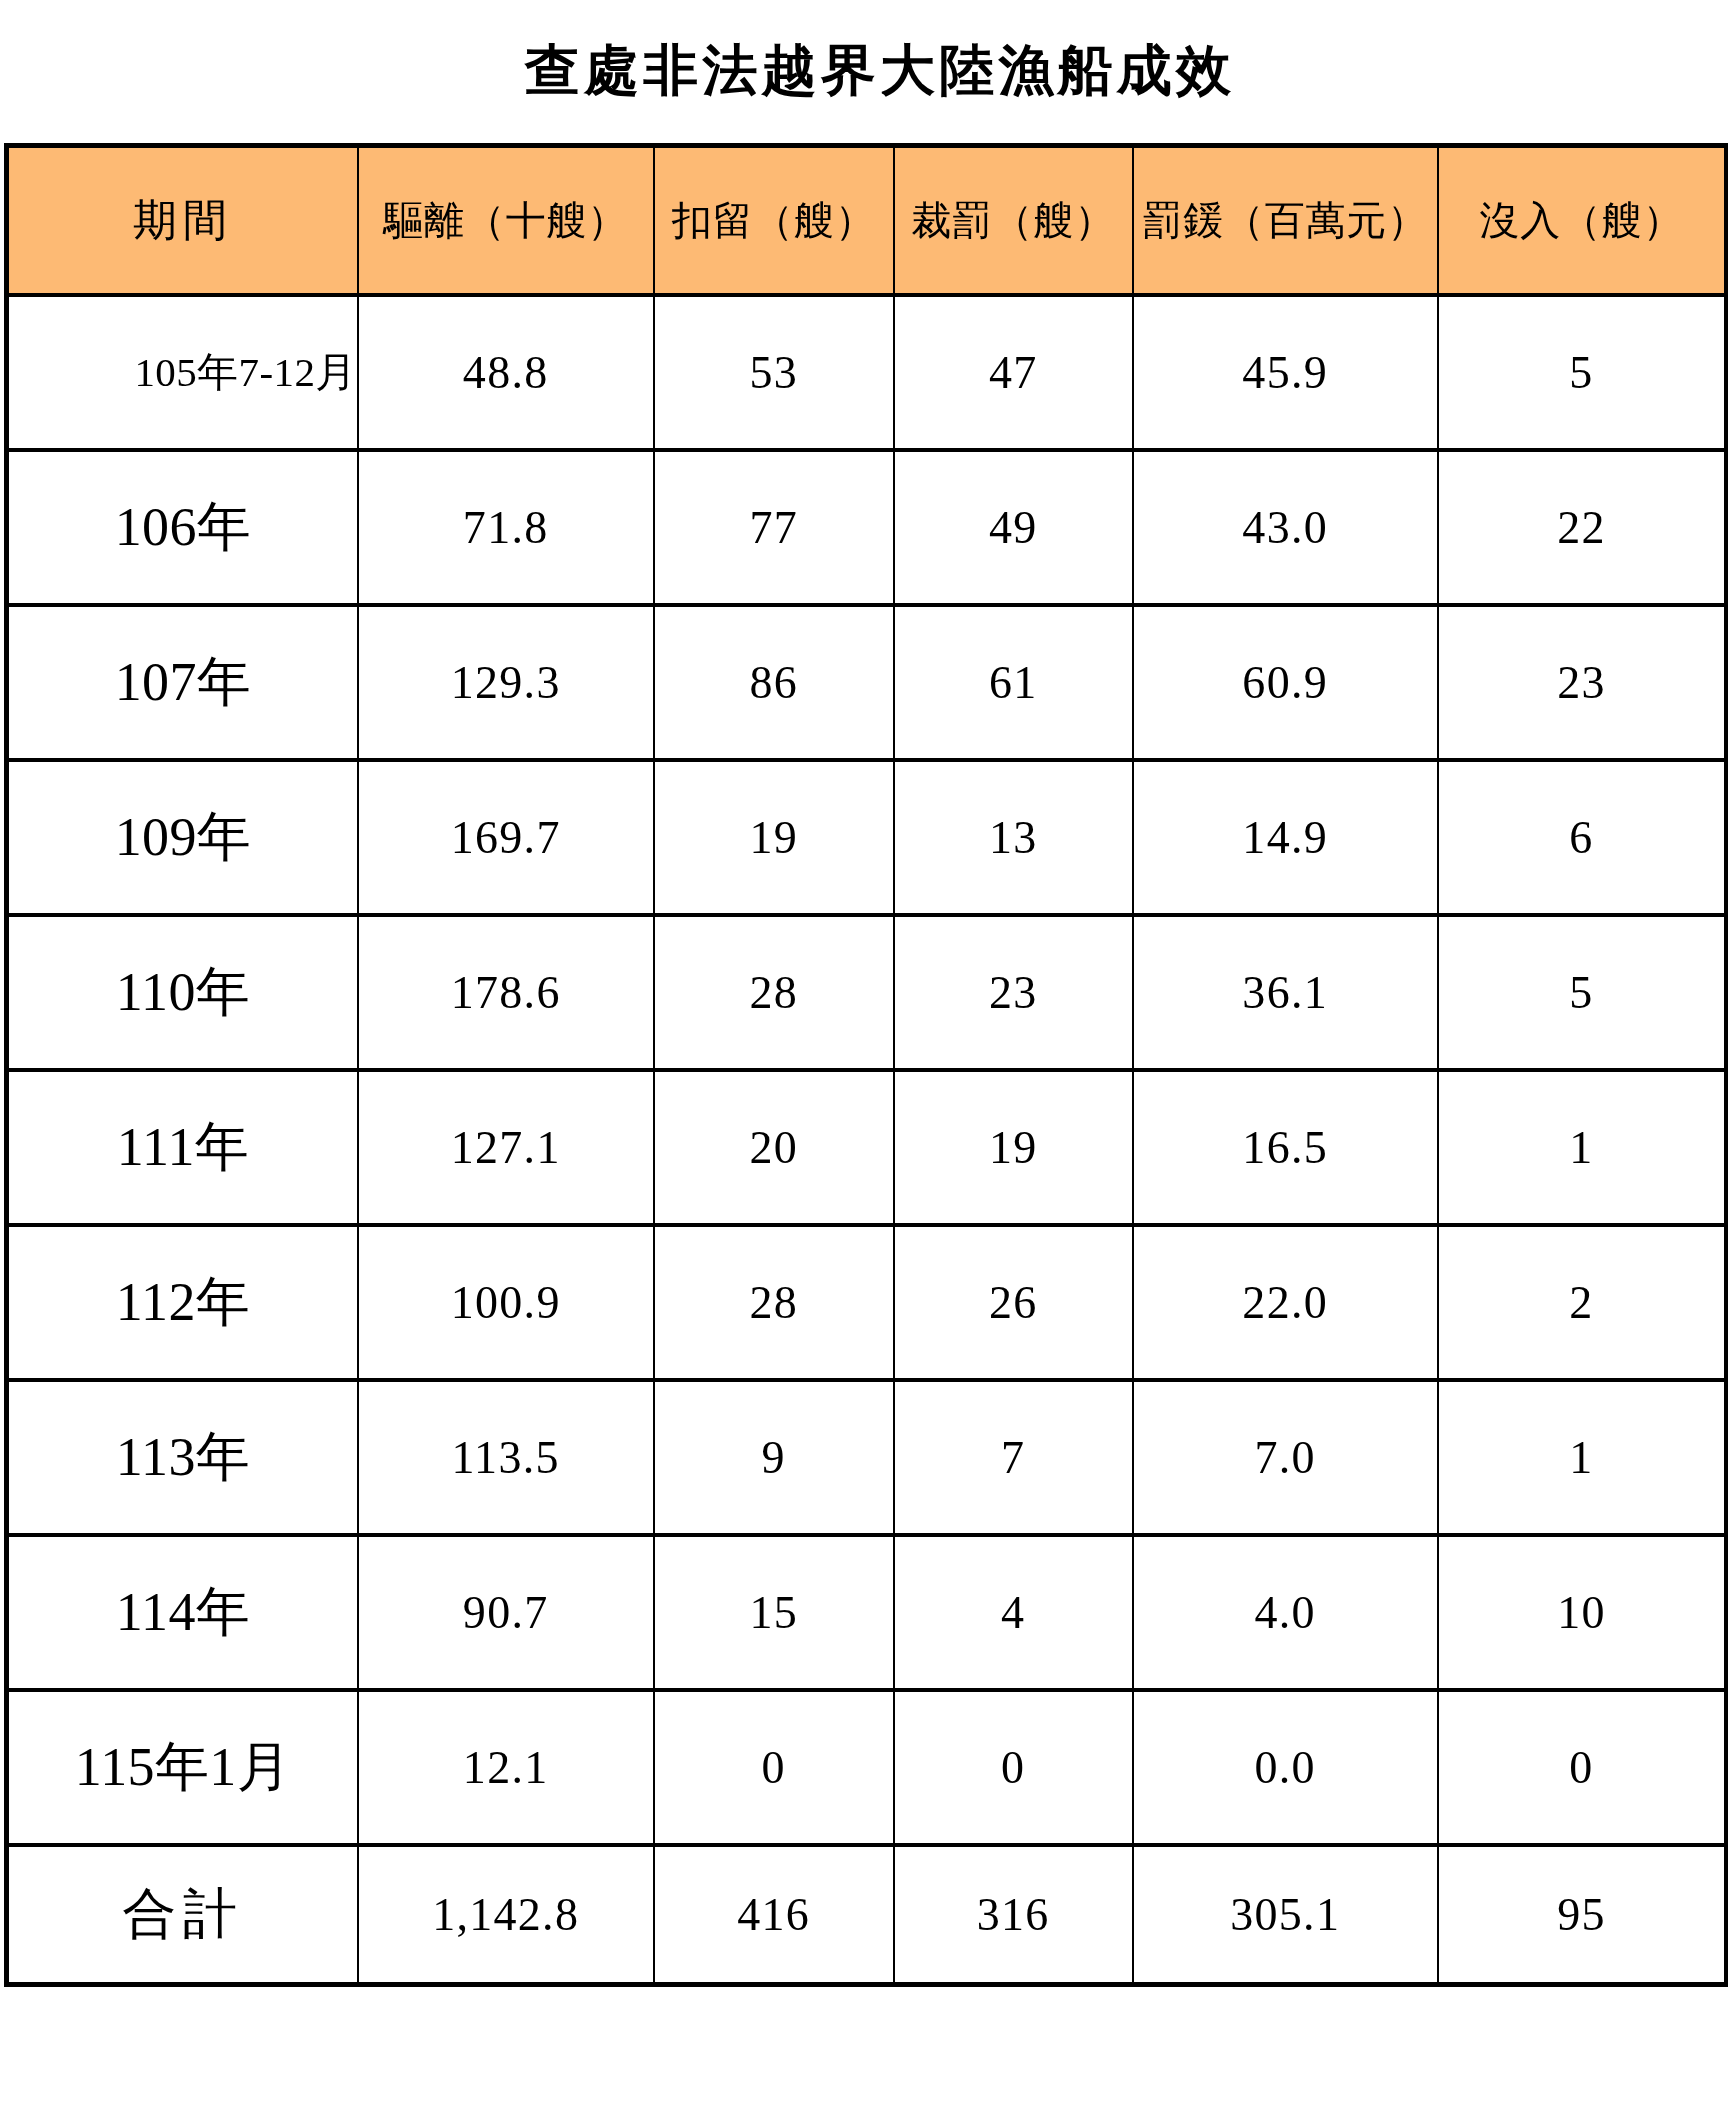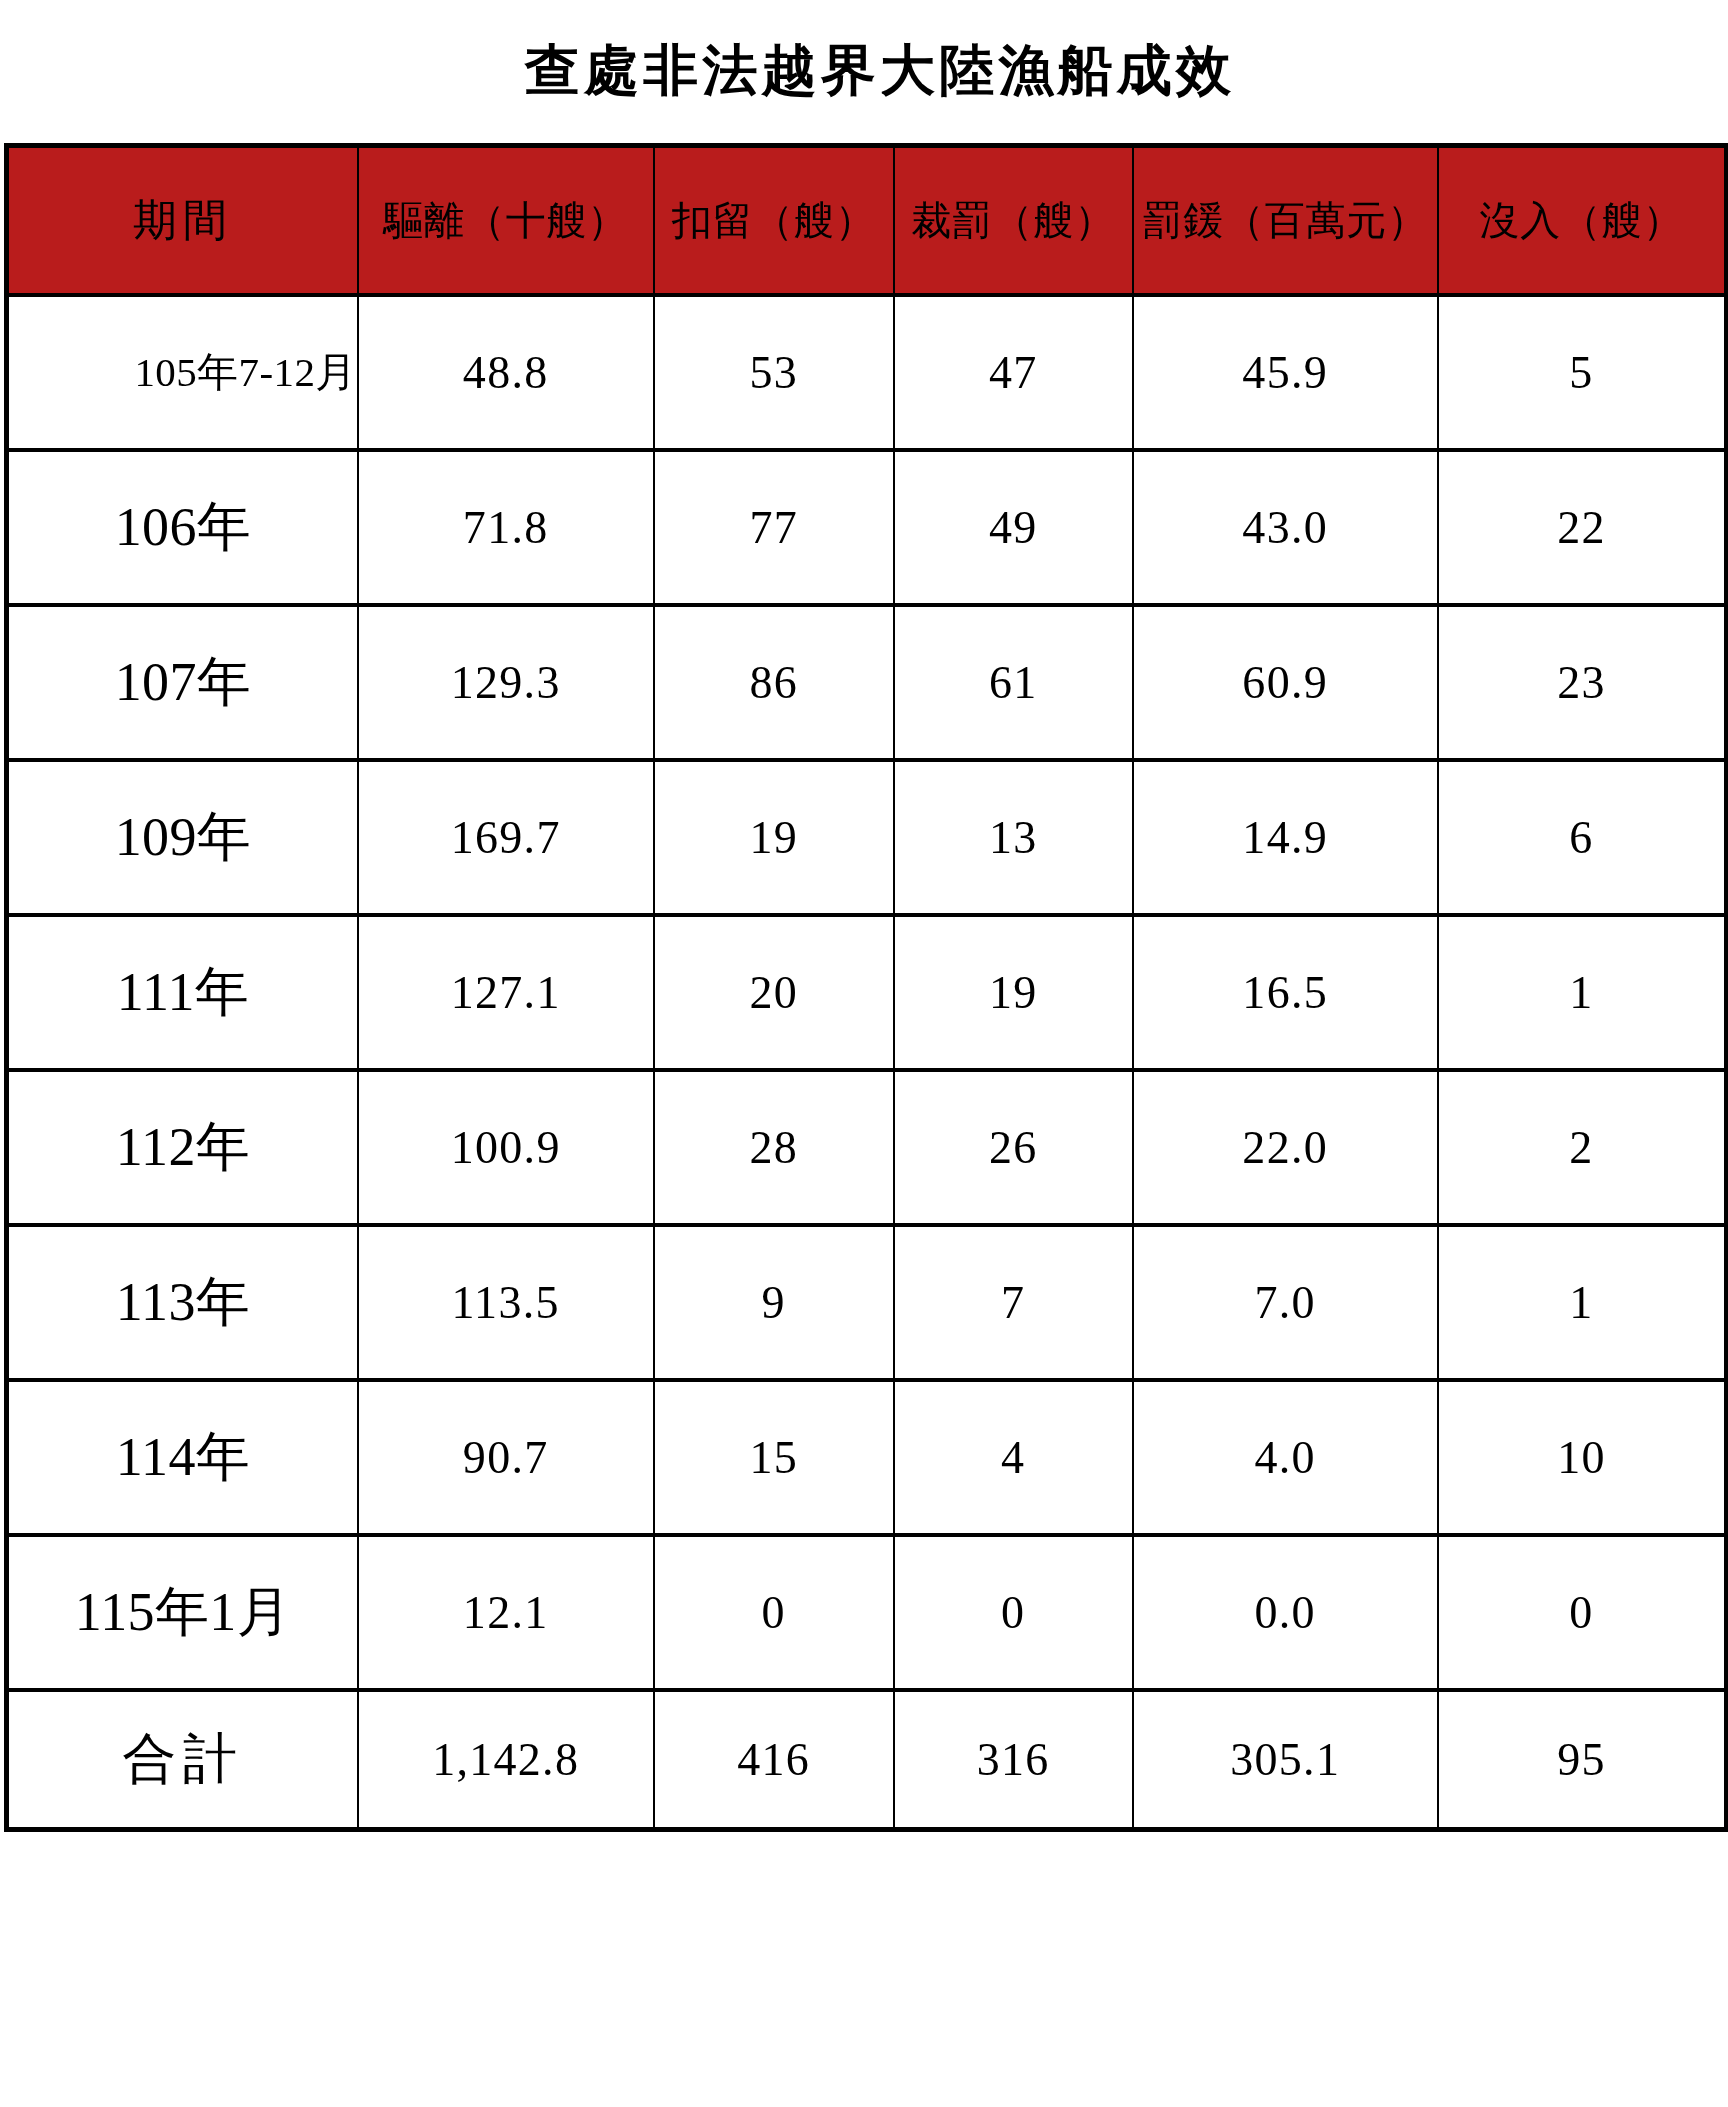--- a/index.html
+++ b/index.html
@@ -73,21 +73,21 @@
     border-right: 2.5px solid #000;
     border-top: 4.2px solid #000;
     border-bottom: 4.2px solid #000;
     text-align: center;
     vertical-align: middle;
     padding: 0;
     font-weight: normal;
     background: #ffffff;
   }
   table.stats tr.header-row th {
-    background: #b91c1c;
+    background: #fdba74;
     height: 145px;
     font-size: 40px;
     letter-spacing: 0.8px;
     white-space: nowrap;
   }
   table.stats tr.header-row th.period-head {
     font-size: 44px;
     letter-spacing: 6px;
   }
   table.stats tbody tr td {
@@ -168,20 +168,28 @@
         </tr>
         <tr>
           <td class="period-cell">109年</td>
           <td>169.7</td>
           <td>19</td>
           <td>13</td>
           <td>14.9</td>
           <td>6</td>
         </tr>
         <tr>
+          <td class="period-cell">110年</td>
+          <td>178.6</td>
+          <td>28</td>
+          <td>23</td>
+          <td>36.1</td>
+          <td>5</td>
+        </tr>
+        <tr>
           <td class="period-cell">111年</td>
           <td>127.1</td>
           <td>20</td>
           <td>19</td>
           <td>16.5</td>
           <td>1</td>
         </tr>
         <tr>
           <td class="period-cell">112年</td>
           <td>100.9</td>

